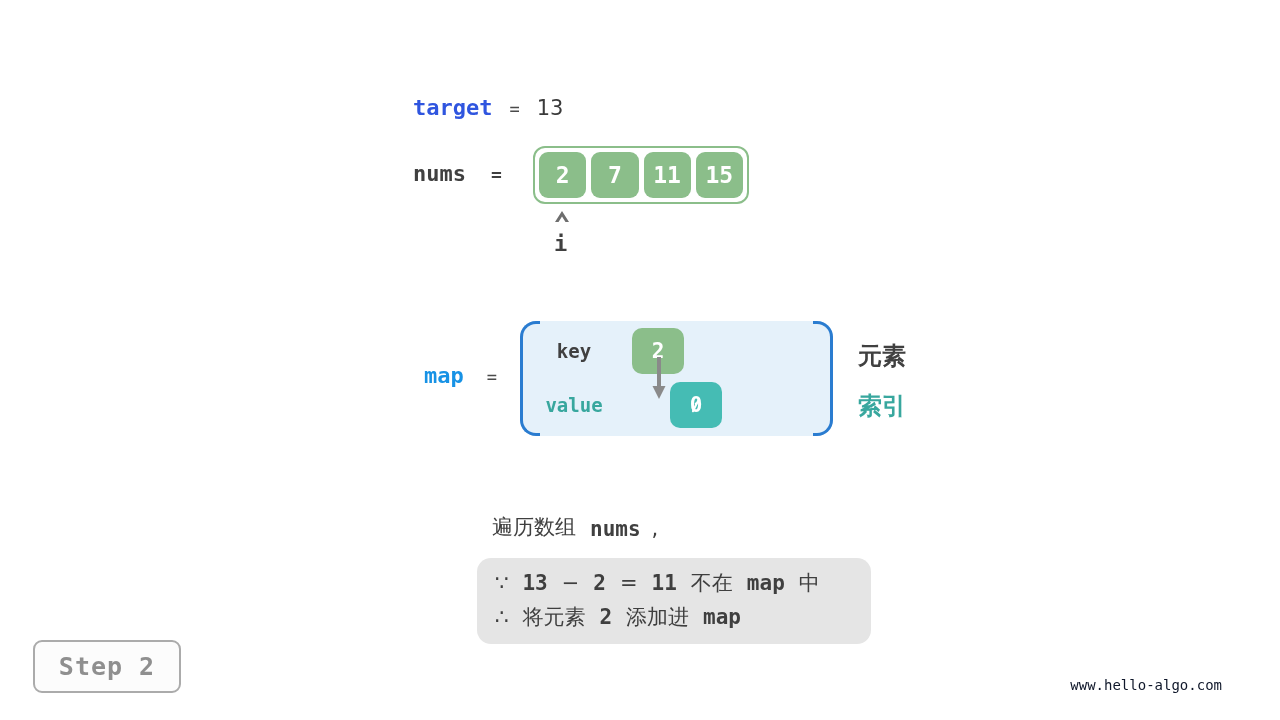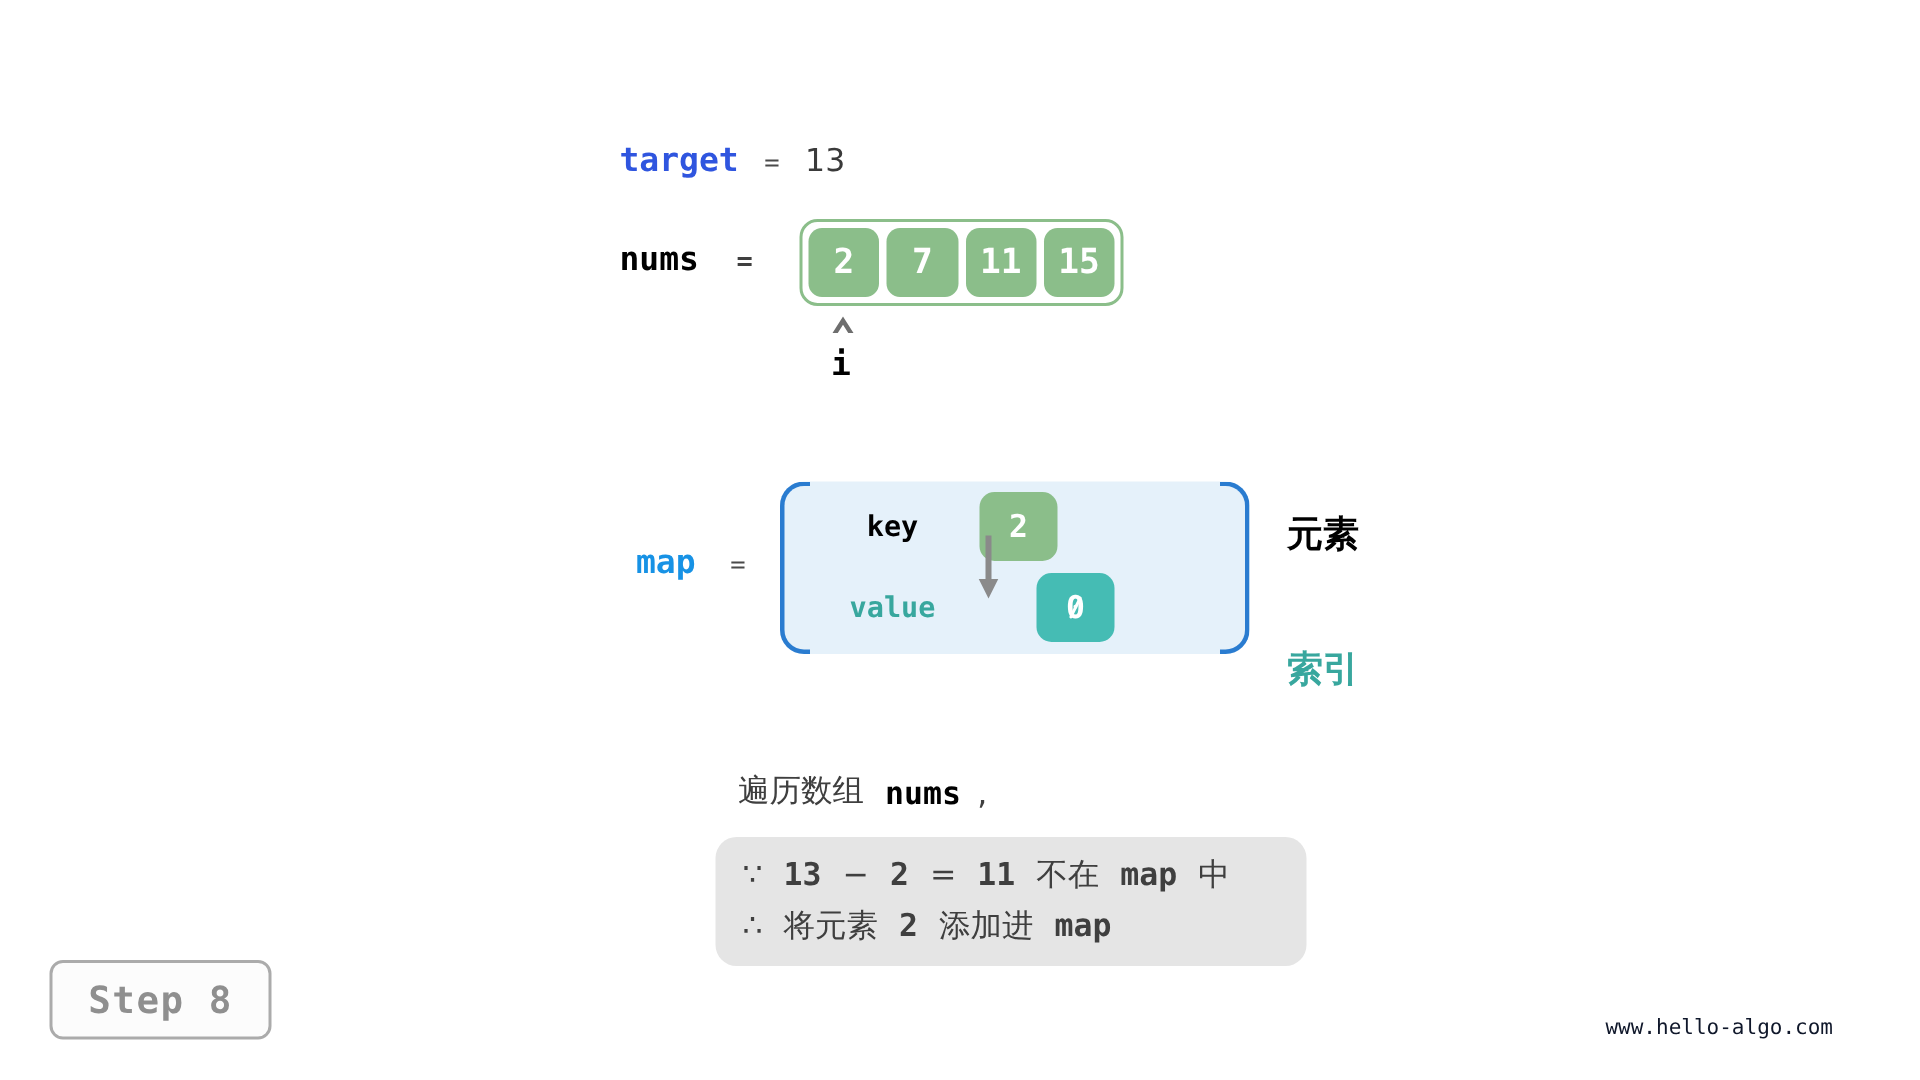--- a/index.html
+++ b/index.html
@@ -3,21 +3,21 @@
 <meta charset="utf-8">
 <style>
   html,body{margin:0;padding:0;background:#fff;}
   #canvas{position:relative;width:1264px;height:720px;background:#ffffff;overflow:hidden;
           font-family:"DejaVu Sans","Liberation Sans",sans-serif;}
   .mono{font-family:"DejaVu Sans Mono","Liberation Mono",monospace;font-weight:bold;}
 
   
   .c-indigo{color:#2F55DF;}
   .c-azure{color:#1792E5;}
-  .c-green{color:#000000;}
+  .c-green{color:#404040;}
   .c-teal{color:#38A79E;}
   .c-dark{color:#3F3F3F;}
 
   
   .target-line{position:absolute;left:413px;top:95px;display:flex;align-items:baseline;}
   .target-label{font-size:22px;}
   .target-eq{font-size:17px;margin:0 17px;color:#4A4A4A;font-family:"DejaVu Sans Mono","Liberation Mono",monospace;}
   .target-val{font-size:21px;color:#3A3A3A;}
 
   
@@ -44,34 +44,34 @@
 
   
   .map-box{position:absolute;left:520px;top:321px;width:313px;height:115px;
            background:#E5F1FA;border-radius:16px;}
   .bracket{position:absolute;top:0;bottom:0;width:20px;box-sizing:border-box;border:3px solid #2A7CD0;}
   .bracket-left{left:0;border-right:none;border-radius:16px 0 0 16px;}
   .bracket-right{right:0;border-left:none;border-radius:0 16px 16px 0;}
   .map-row{position:absolute;left:0;height:46px;display:flex;align-items:center;}
   .map-row-key{top:7px;}
   .map-row-value{top:61px;gap:38px;}
-  .map-row-label{width:108px;text-align:center;font-size:19px;margin-left:21px;}
+  .map-row-label{width:108px;text-align:center;font-size:19px;}
   .map-cell{width:52px;height:46px;margin-left:4px;border-radius:10px;color:#fff;
             font-family:"DejaVu Sans Mono","Liberation Mono",monospace;font-weight:bold;font-size:21px;
             display:flex;align-items:center;justify-content:center;}
   .map-cell-key{background:#8BBE8A;}
   .map-cell-value{background:#45BCB4;}
   .zero{position:relative;display:inline-block;line-height:1;}
   .zero::after{content:"";position:absolute;left:50%;top:2px;bottom:2px;width:2px;background:#45BCB4;
                transform:translateX(-50%) rotate(27deg);border-radius:1px;opacity:0;}
   .map-arrow{position:absolute;left:129px;top:33px;}
 
   
   .legend-element{position:absolute;left:858px;top:340px;font-size:24px;font-weight:bold;}
-  .legend-index{position:absolute;left:858px;top:390px;font-size:24px;font-weight:bold;margin-top:40px;}
+  .legend-index{position:absolute;left:858px;top:390px;font-size:24px;font-weight:bold;}
 
   
   .sentence{position:absolute;left:492px;top:513px;display:flex;align-items:flex-end;
             font-size:21px;color:#3F3F3F;}
   .sentence-code{font-size:21px;margin-left:14px;}
   .sentence-comma{margin-left:11px;}
 
   
   .note-box{position:absolute;left:477px;top:558px;width:394px;height:86px;box-sizing:border-box;
             background:#E5E5E5;border-radius:14px;padding:11px 10px 0 11px;
@@ -171,18 +171,18 @@
     <div class="note-line">
         <span class="tok c-dark">∴</span>
         <span class="tok c-dark">将元素</span>
         <span class="tok m c-green">2</span>
         <span class="tok c-dark">添加进</span>
         <span class="tok m c-azure">map</span>
       </div>
   </div>
 
   <div class="step-box">
-    <span>Step 8</span>
+    <span>Step 2</span>
   </div>
 
   <div class="watermark">www.hello-algo.com</div>
 
 </div>
 
 </body></html>

